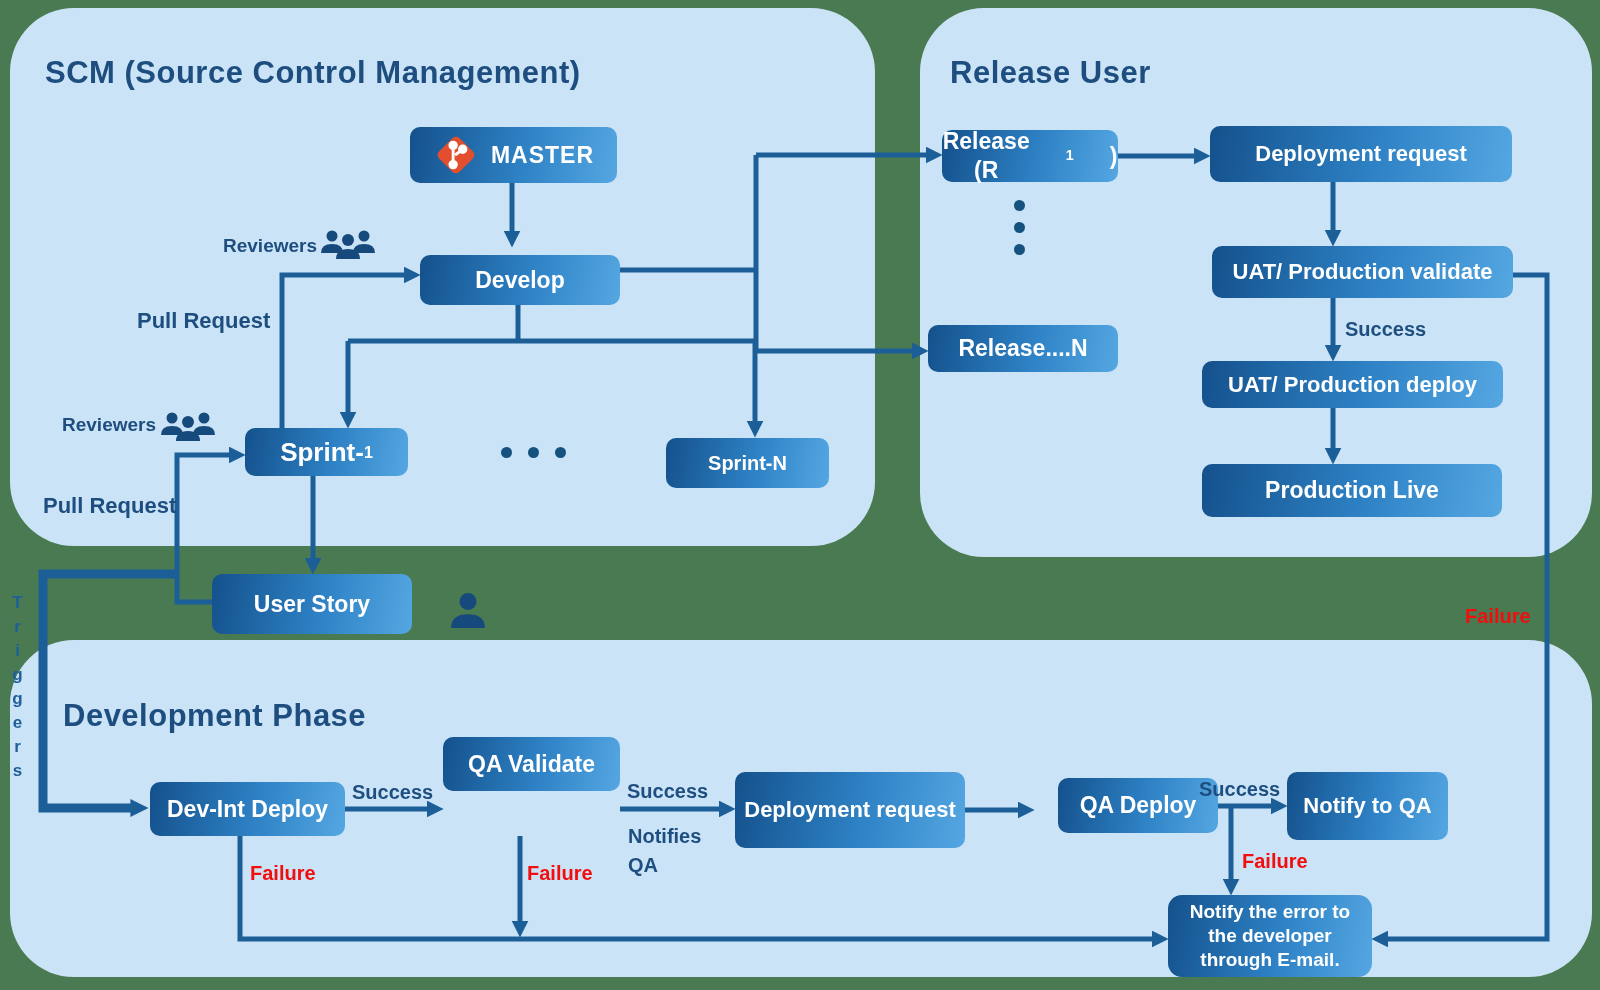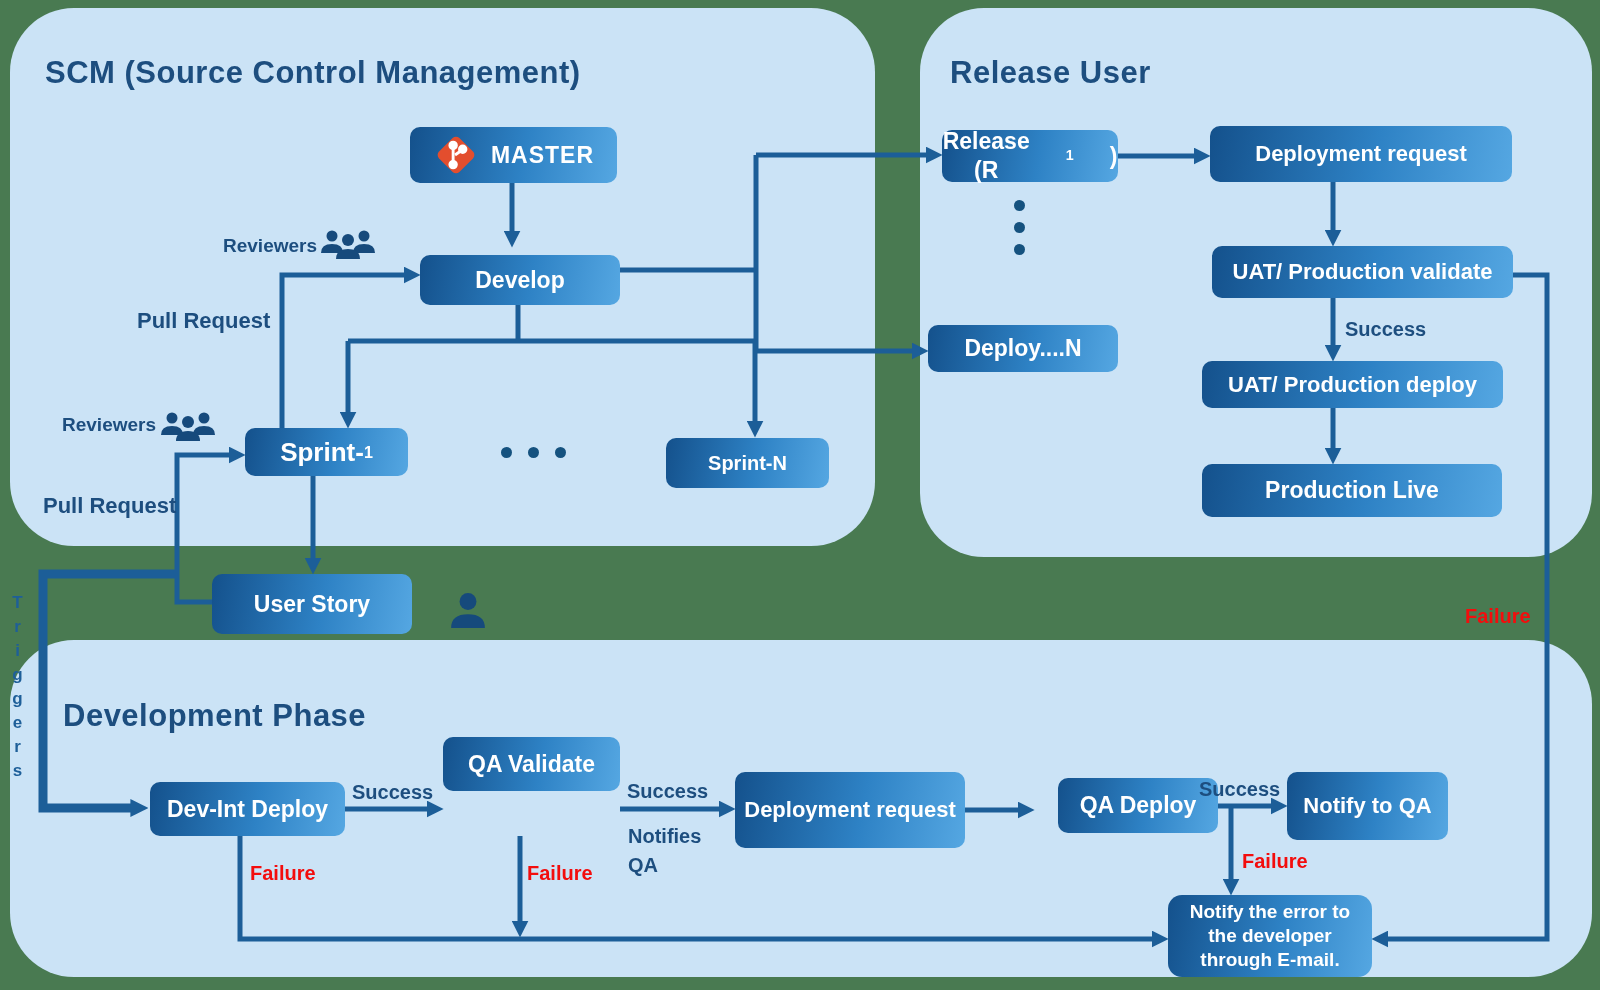--- a/index.html
+++ b/index.html
@@ -166,21 +166,21 @@
 
   <div class="node" style="left:1202px;top:361px;width:301px;height:47px;font-size:22px;">
     <span>UAT/ Production deploy</span>
   </div>
 
   <div class="node" style="left:1202px;top:464px;width:300px;height:53px;">
     <span>Production Live</span>
   </div>
 
   <div class="node" style="left:928px;top:325px;width:190px;height:47px;">
-    <span>Deploy....N</span>
+    <span>Release....N</span>
   </div>
 
   <div class="lbl red" style="left:1465px;top:605px;">Failure</div>
 
   <div class="title" style="left:63px;top:698px;">Development Phase</div>
 
   <div class="node" style="left:150px;top:782px;width:195px;height:54px;">
     <span>Dev-Int Deploy</span>
   </div>
 

